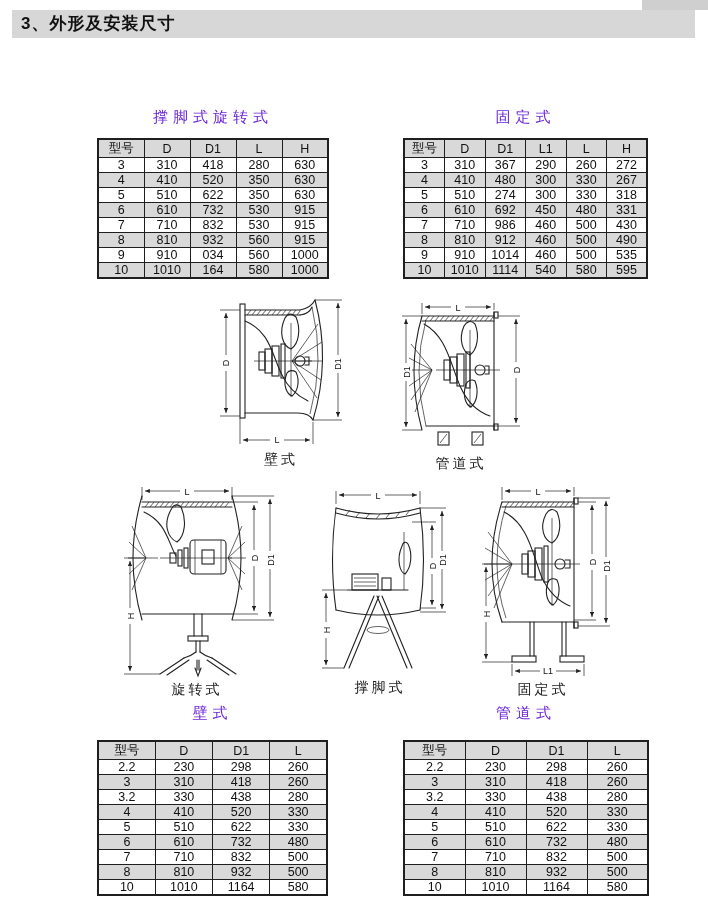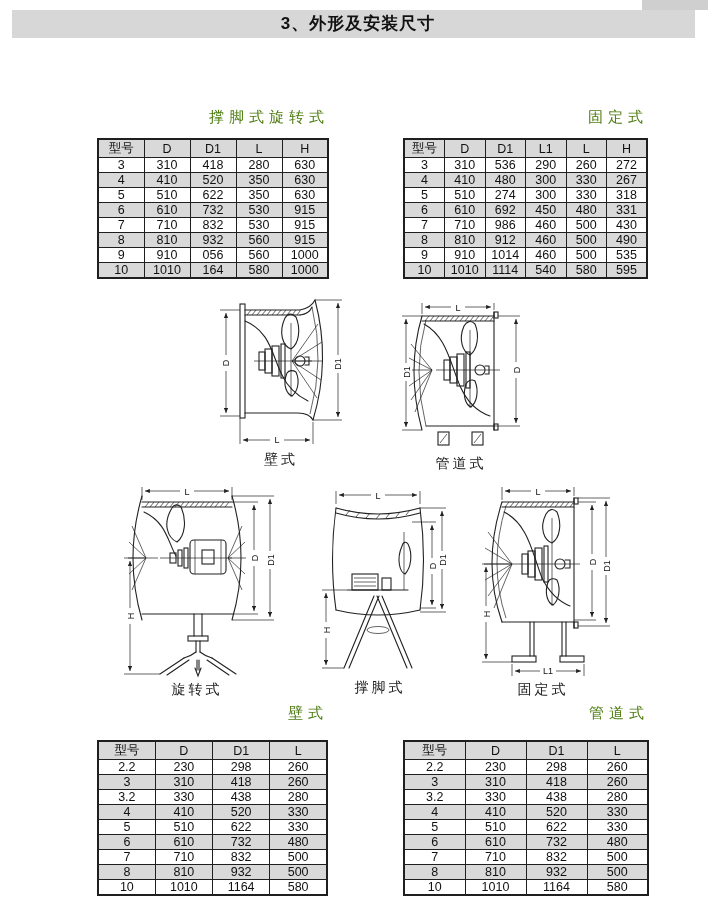--- a/index.html
+++ b/index.html
@@ -2,22 +2,22 @@
 <html><head>
 <meta charset="utf-8">
 <style>
   html,body { margin:0; padding:0; }
   body { width:708px; height:904px; background:#fff; position:relative;
          font-family:"Liberation Sans","DejaVu Sans",sans-serif; color:#111; }
   #page { position:absolute; inset:0; width:708px; height:904px; background:#fff; overflow:hidden; }
   .corner-artifact { position:absolute; top:0; right:0; width:66px; height:10px; background:#cfcfcf; }
   .banner { position:absolute; left:12px; top:10px; width:683px; height:28px; background:#d7d7d7;
             font-size:17px; font-weight:bold; line-height:28px; padding-left:9px; box-sizing:border-box;
-            letter-spacing:1px;text-align:center; }
-  .sec-title { position:absolute; text-align:right; font-size:15px; letter-spacing:5px; color:#4d7c0f; }
+            letter-spacing:1px; }
+  .sec-title { position:absolute; text-align:center; font-size:15px; letter-spacing:5px; color:#6d28d9; }
   #title-tl { left:97px;  top:108px; width:232px; }
   #title-tr { left:403px; top:108px; width:245px; }
   #title-bl { left:97px;  top:704px; width:231px; }
   #title-br { left:403px; top:704px; width:246px; }
 
   table { border-collapse:collapse; table-layout:fixed; position:absolute; background:#fff;
           border:2px solid #1f1f1f; }
   th,td { border:1px solid #1f1f1f; text-align:center; padding:0; font-size:12.5px; font-weight:400;
           overflow:hidden; white-space:nowrap; }
   th { background:#d9d9d9; }
@@ -116,21 +116,21 @@
         <tr>
           <td>8</td>
           <td>810</td>
           <td>932</td>
           <td>560</td>
           <td>915</td>
         </tr>
         <tr>
           <td>9</td>
           <td>910</td>
-          <td>056</td>
+          <td>034</td>
           <td>560</td>
           <td>1000</td>
         </tr>
         <tr>
           <td>10</td>
           <td>1010</td>
           <td>164</td>
           <td>580</td>
           <td>1000</td>
         </tr>
@@ -144,21 +144,21 @@
           <th>D1</th>
           <th>L1</th>
           <th>L</th>
           <th>H</th>
         </tr>
       </thead>
       <tbody>
         <tr>
           <td>3</td>
           <td>310</td>
-          <td>536</td>
+          <td>367</td>
           <td>290</td>
           <td>260</td>
           <td>272</td>
         </tr>
         <tr>
           <td>4</td>
           <td>410</td>
           <td>480</td>
           <td>300</td>
           <td>330</td>

